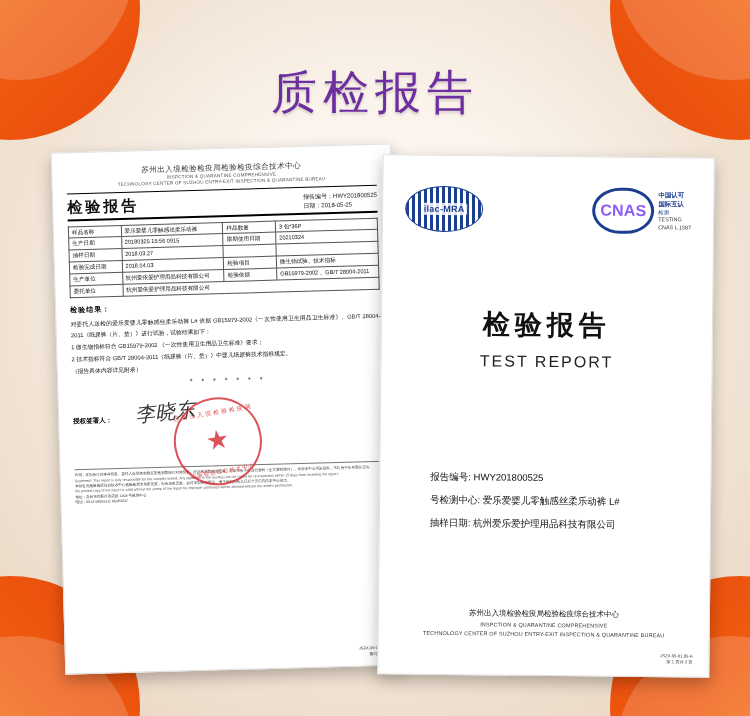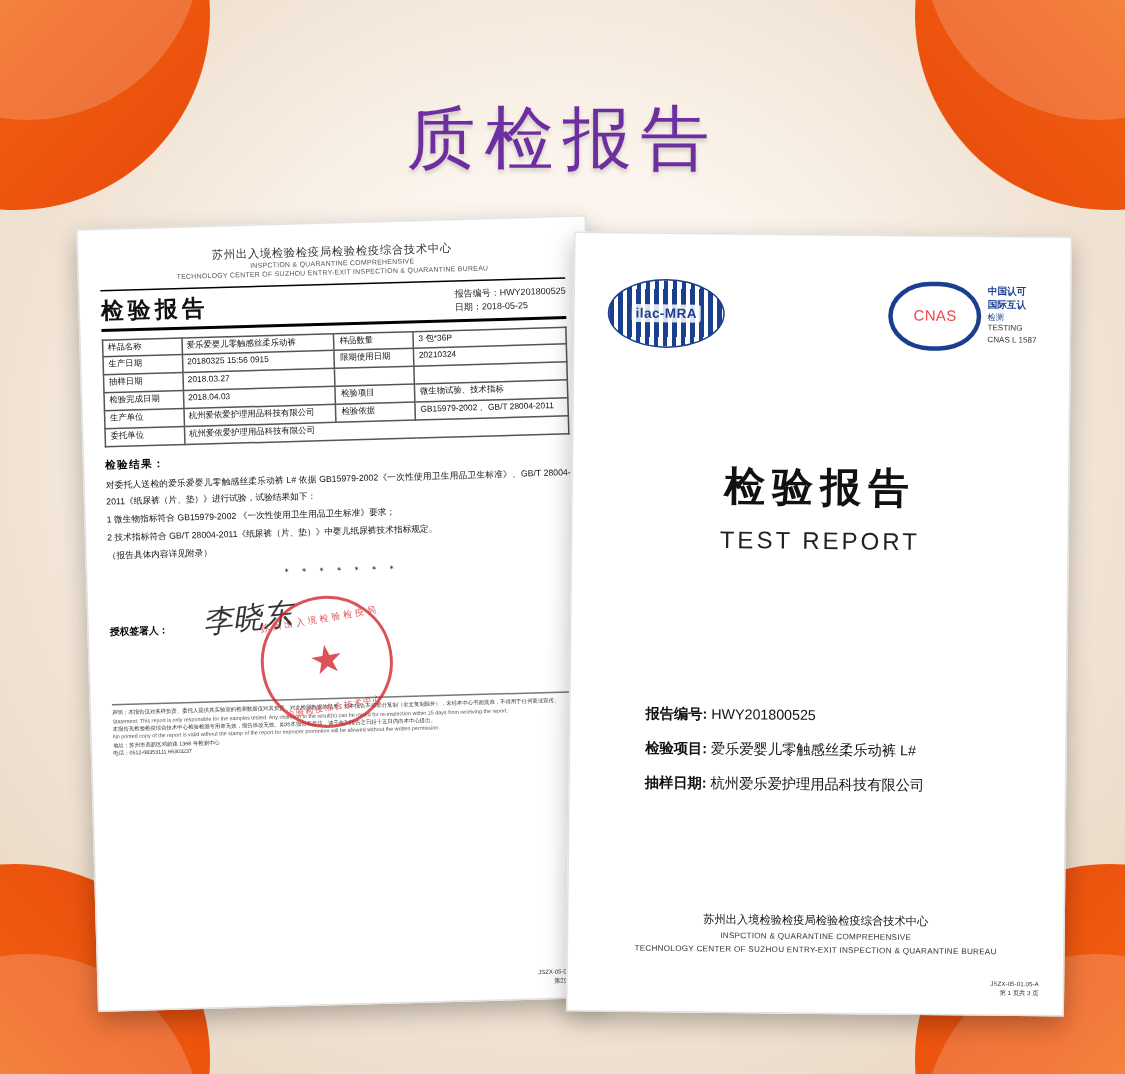--- a/index.html
+++ b/index.html
@@ -130,35 +130,35 @@
     border:1px solid #1b3f8f;
   }
   .ilac span{
     background:rgba(255,255,255,.85);font-size:9px;font-weight:bold;color:#1b3f8f;
     padding:1px 3px;border-radius:2px;letter-spacing:.3px;
   }
   .cnas{display:flex;align-items:center;gap:4px;}
   .cnas-logo{
     width:56px;height:40px;border:3px solid #1b3f8f;border-radius:50%/55%;
     display:flex;align-items:center;justify-content:center;
-    font-size:10px;font-weight:normal;color:#ef4444;letter-spacing:.2px;
+    font-size:16px;font-weight:bold;color:#8b5cf6;letter-spacing:.2px;
   }
   .cnas-txt{font-size:5.4px;line-height:1.45;color:#1b3f8f;}
   .cnas-txt .big{font-size:6.4px;font-weight:bold;}
   .cnas-txt .gray{color:#333;}
 
   .rtitle{
     margin-top:74px;text-align:center;
     font-size:27px;font-weight:bold;letter-spacing:5px;color:#111;
   }
   .rsub{
     margin-top:10px;text-align:center;font-size:16px;letter-spacing:2px;color:#222;
   }
   .rfields{margin:96px 0 0 34px;font-size:9.5px;line-height:2.4;color:#111;}
-  .rfields .k{font-weight:bold;}
+  .rfields .k{font-weight:normal;}
   .rfoot{
     position:absolute;left:0;bottom:36px;width:100%;text-align:center;
     font-size:7.5px;color:#111;line-height:1.7;
   }
   .rfoot .en{font-size:5.4px;color:#333;letter-spacing:.2px;}
   .rfootnum{
     position:absolute;right:16px;bottom:10px;text-align:right;
     font-size:4.2px;color:#333;line-height:1.6;
   }
 </style>
@@ -292,21 +292,21 @@
 
     <div class="rtitle">检验报告</div>
     <div class="rsub">TEST REPORT</div>
 
     <div class="rfields">
       <div>
         <span class="k">报告编号:</span>
         <span>HWY201800525</span>
       </div>
       <div>
-        <span class="k">检验项目:</span>
+        <span class="k">号检测中心:</span>
         <span>爱乐爱婴儿零触感丝柔乐动裤 L#</span>
       </div>
       <div>
         <span class="k">抽样日期:</span>
         <span>杭州爱乐爱护理用品科技有限公司</span>
       </div>
     </div>
 
     <div class="rfoot">
       <div>苏州出入境检验检疫局检验检疫综合技术中心</div>

